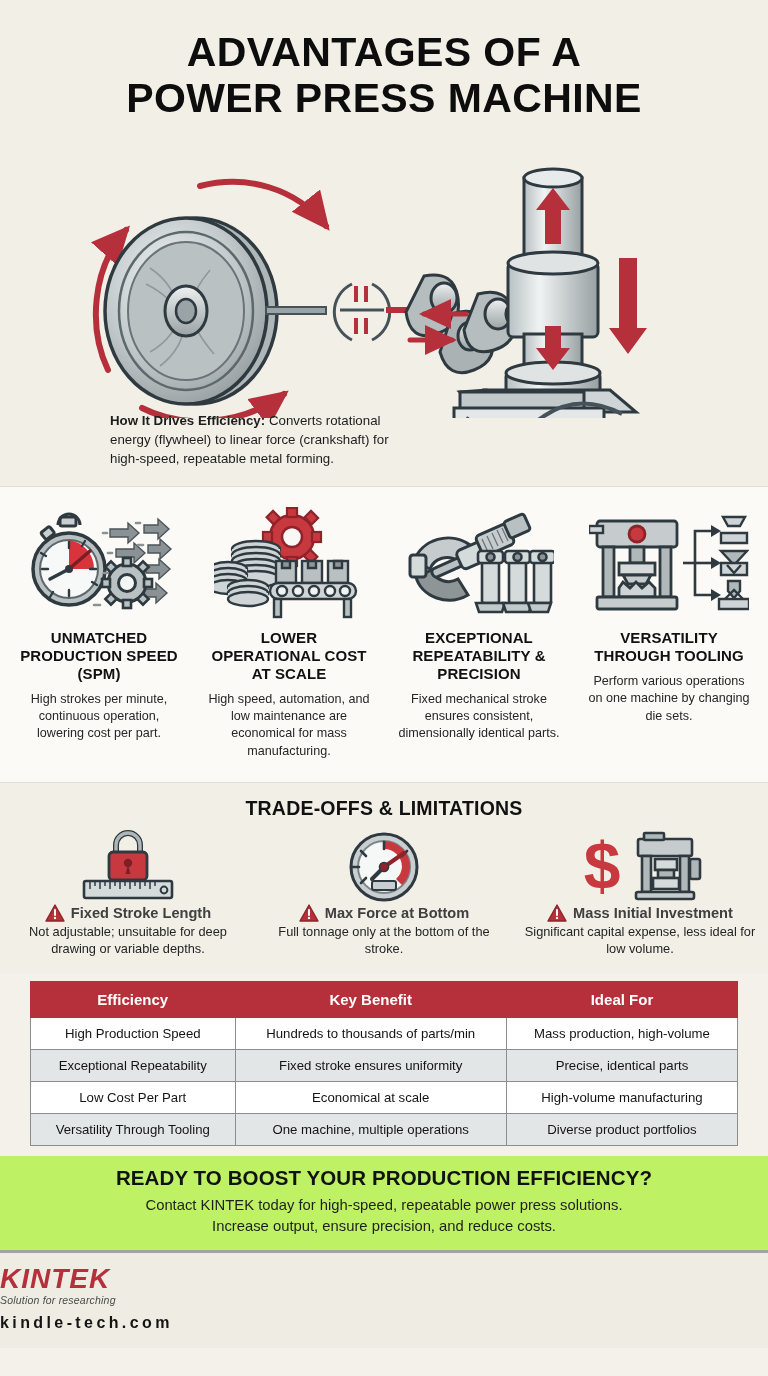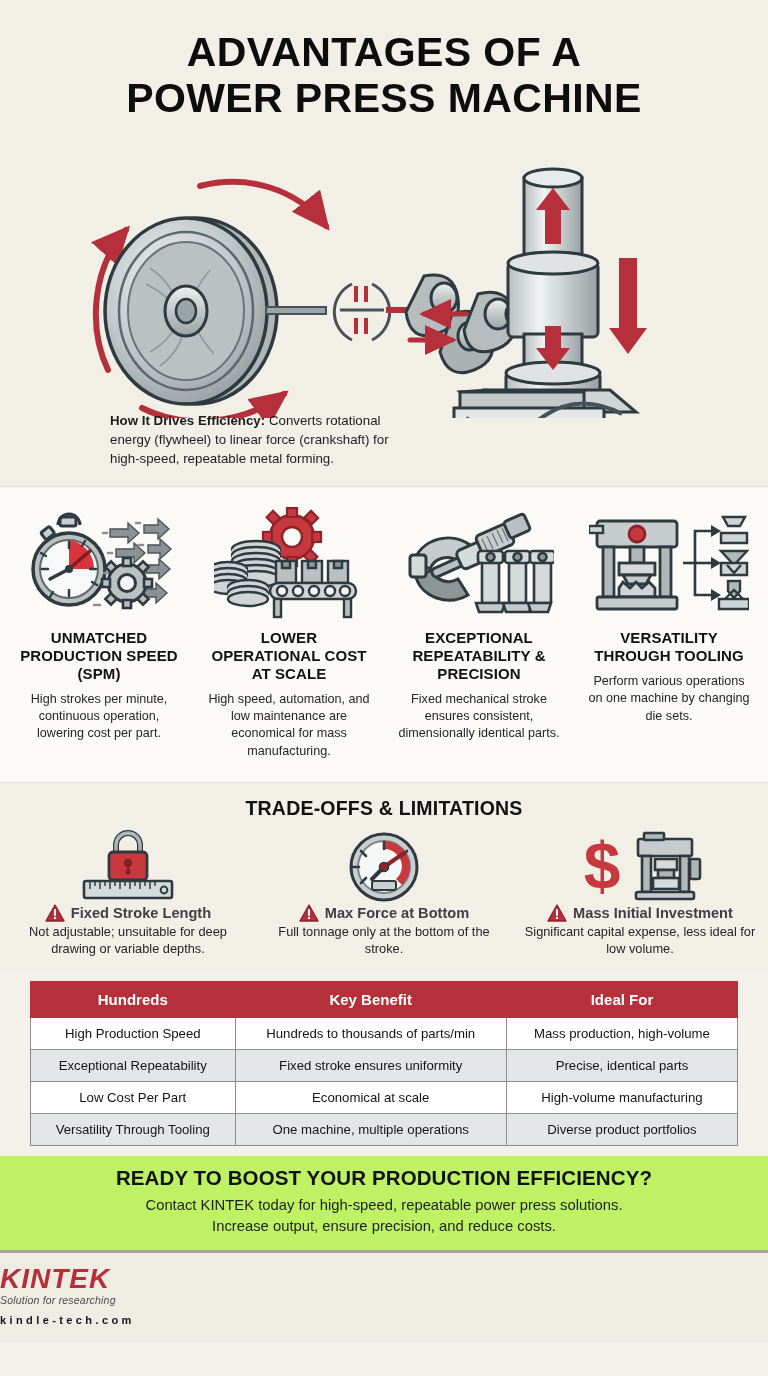--- a/index.html
+++ b/index.html
@@ -113,21 +113,21 @@
   .footer { background: #efece4; text-align: left; padding: 12px 0 16px; border-top: 3px solid #a3a3a3; }
   .brand {
     font-size: 28px; font-weight: bold; color: #b5303a;
     font-style: italic; letter-spacing: 1px; line-height: 1;
   }
   .brand-tag {
     font-size: 10.5px; font-style: italic; color: #4a4a4a;
     margin-top: 1px; letter-spacing: 0.2px;
   }
   .site {
-    margin-top: 8px; font-size: 11px; font-weight: bold;
+    margin-top: 8px; font-size: 16px; font-weight: bold;
     letter-spacing: 3.4px; color: #141414;
   }
 </style>
 </head>
 <body>
 
 <div class="page">
 
   <section class="hero">
     <h1 class="title">
@@ -575,21 +575,21 @@
         <div class="tradeoff-desc">Significant capital expense, less ideal for low volume.</div>
       </div>
 
     </div>
   </section>
 
   <section class="table-wrap">
     <table>
       <thead>
         <tr>
-          <th>Hundreds</th>
+          <th>Efficiency</th>
           <th>Key Benefit</th>
           <th>Ideal For</th>
         </tr>
       </thead>
       <tbody>
         <tr>
           <td>High Production Speed</td>
           <td>Hundreds to thousands of parts/min</td>
           <td>Mass production, high-volume</td>
         </tr>

